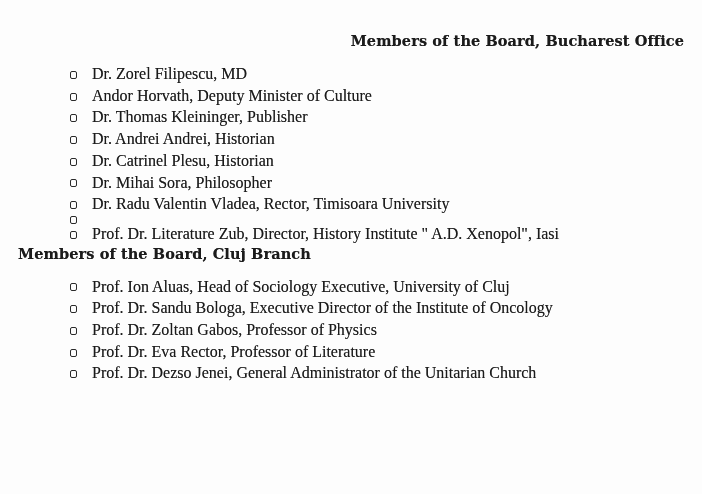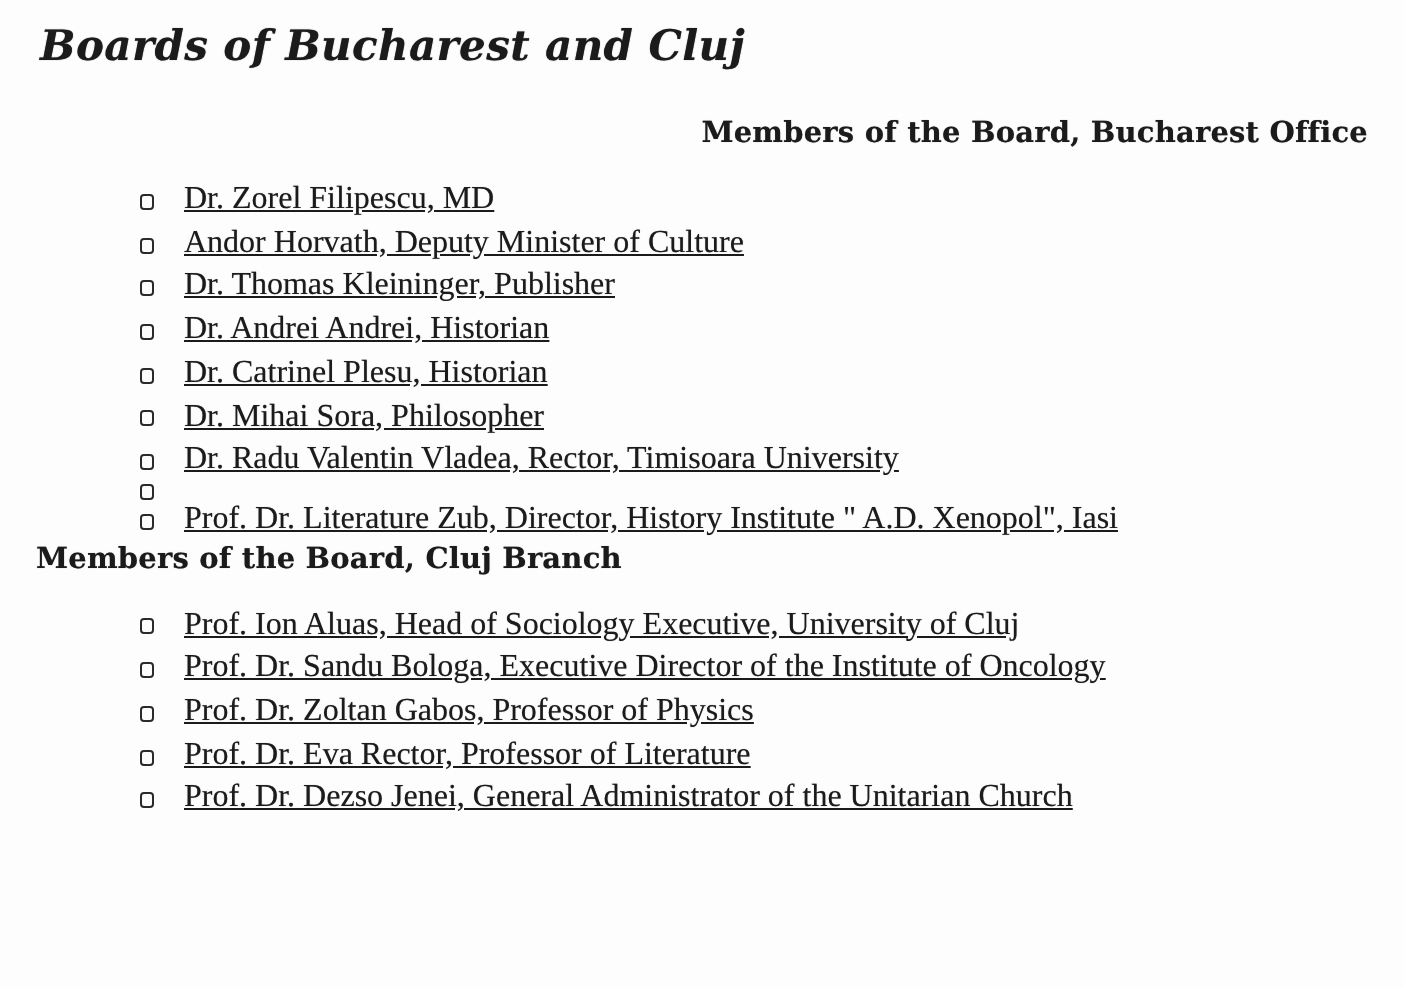--- a/index.html
+++ b/index.html
@@ -44,39 +44,37 @@
     margin: 14px 0 0 0;
     padding: 0 0 0 52px;
   }
   .member {
     display: flex;
     align-items: center;
     line-height: 21.7px;
     font-size: 16px;
     white-space: nowrap;
     text-shadow: 0 0 0.4px rgba(25,25,25,0.55);
-    text-decoration: underline;
   }
   .bullet {
     flex: none;
     display: inline-block;
     width: 5px;
     height: 6px;
     border: 1.5px solid #2a2a2a;
     border-radius: 2px;
     margin-right: 15px;
     transform: translateY(1px);
   }
 </style>
 </head>
 <body>
 
 <div class="page">
 
-  <h1 class="doc-title">Boards of Bucharest and Cluj</h1>
 
   <section class="section-bucharest">
     <h2 class="section-heading">Members of the Board, Bucharest Office</h2>
     <ul class="member-list">
       <li class="member">
         <span class="bullet"></span>
         <span class="member-text">Dr. Zorel Filipescu, MD</span>
       </li>
       <li class="member">
         <span class="bullet"></span>

